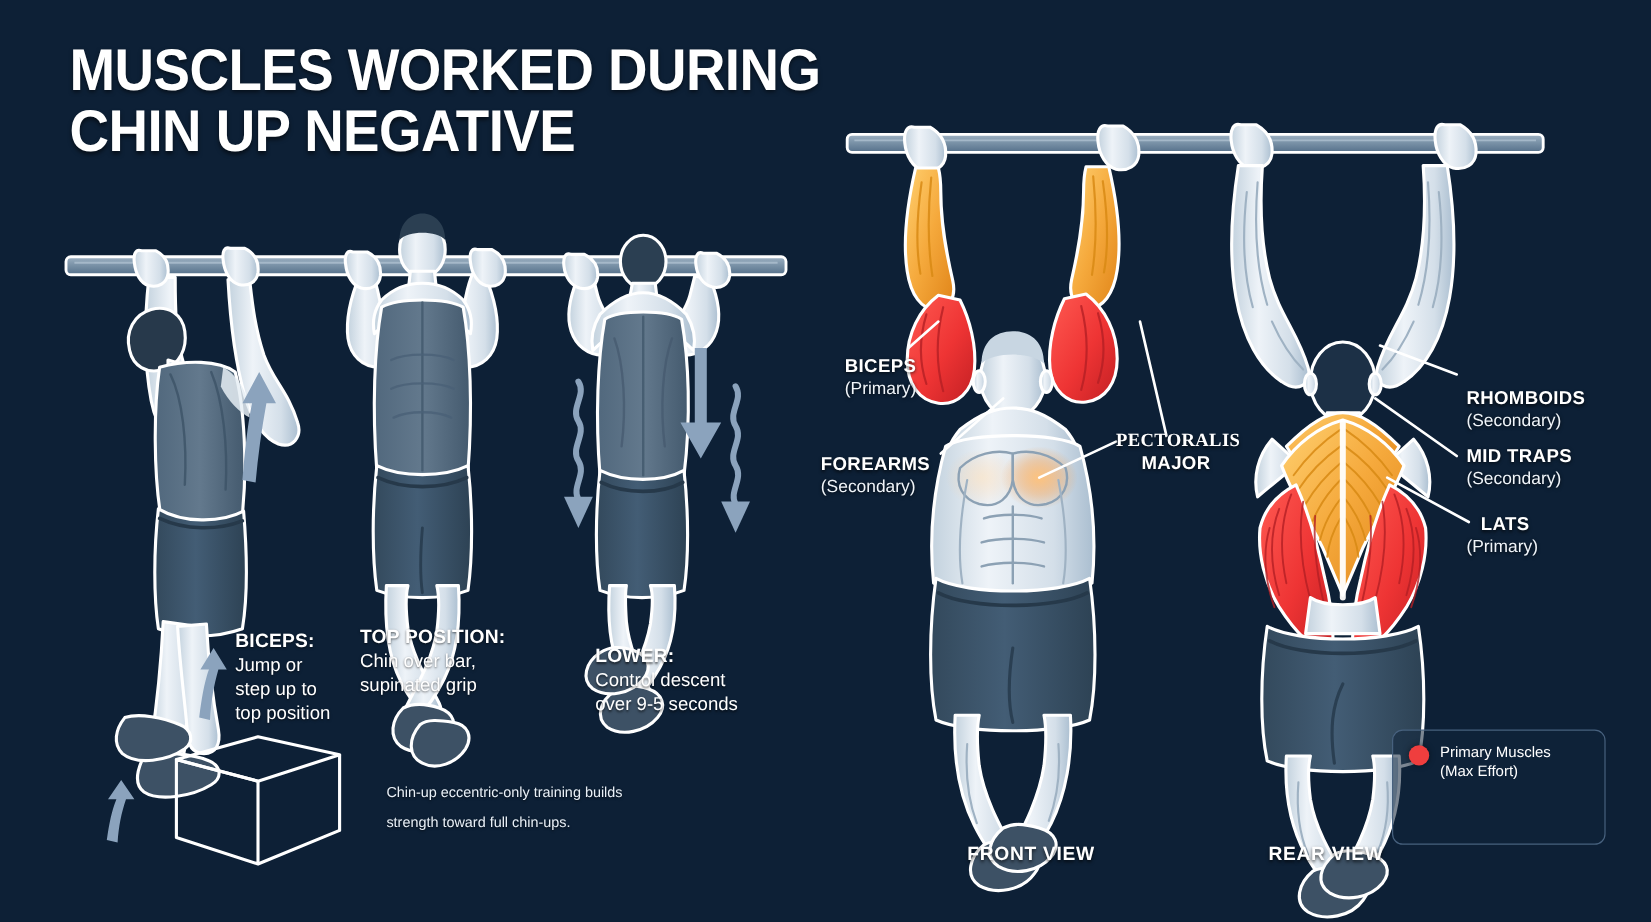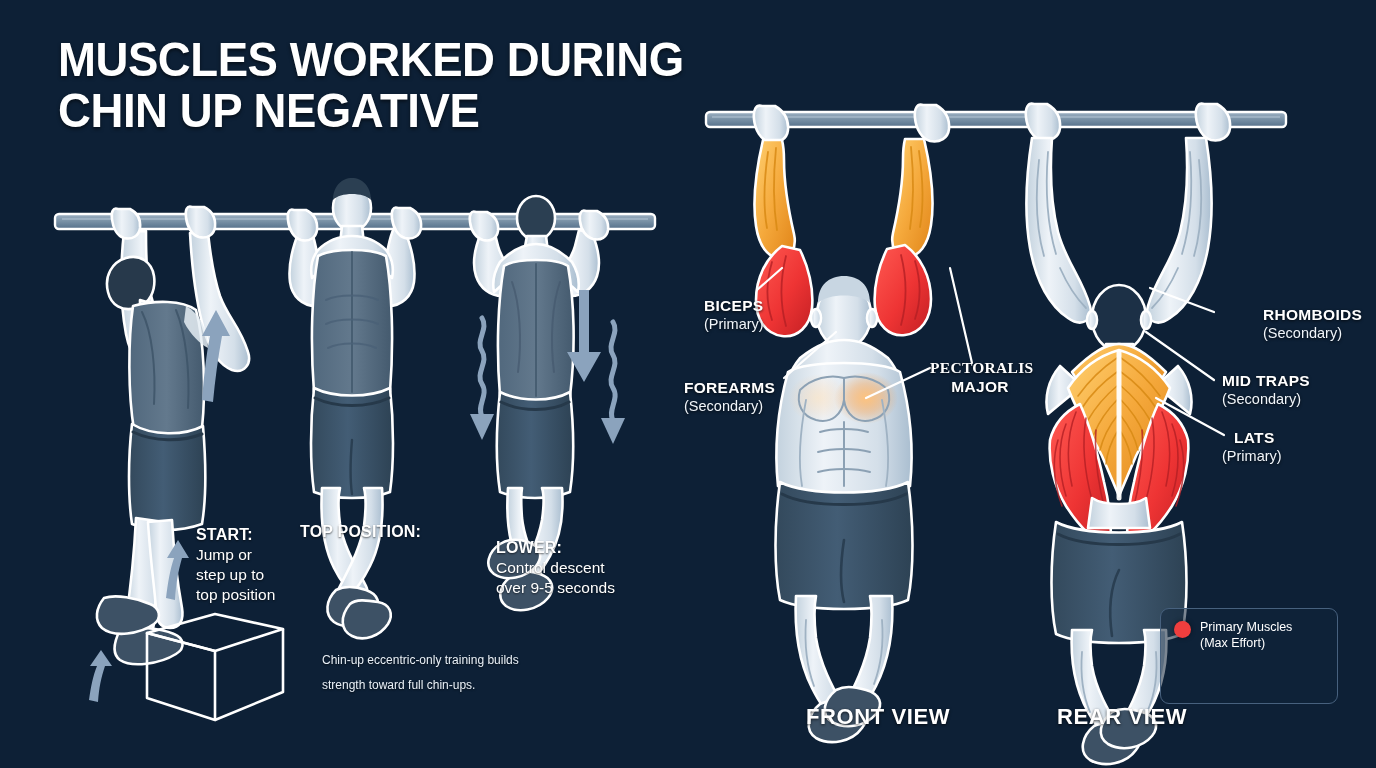--- a/index.html
+++ b/index.html
@@ -48,21 +48,21 @@
     font-size:15px; line-height:19px;
     text-shadow:0 1px 3px rgba(0,0,0,.75);
   }
   .mlabel .n { display:block; font-weight:bold; font-size:15.5px; letter-spacing:.3px; }
   .mlabel .s { display:block; font-size:14.5px; color:#f0f5fa; }
   .mlabel.center { text-align:center; }
 
   .viewlabel {
     position:absolute;
     color:#ffffff; font-weight:bold;
-    font-size:22px; letter-spacing:.6px;
+    font-size:16px; letter-spacing:.6px;
     text-shadow:0 1px 3px rgba(0,0,0,.7);
   }
 
   .legend {
     position:absolute; left:1160px; top:608px;
     width:178px; height:96px;
     border:1.4px solid #47617e;
     border-radius:9px;
     background:rgba(16,36,58,.55);
     padding:11px 12px 0 13px;
@@ -499,27 +499,29 @@
       <path d="M1214 380 L1146 332"></path>
 
       <path d="M1224 435 L1156 398"></path>
     </g>
   </svg>
 
   <h1 class="title">MUSCLES WORKED DURING
 CHIN UP NEGATIVE</h1>
 
   <div class="step-label" style="left:196px; top:525px;">
-    <span class="hd">START:</span>
+    <span class="hd">BICEPS:</span>
     <span class="bd">Jump or
 step up to
 top position</span>
   </div>
   <div class="step-label" style="left:300px; top:522px;">
     <span class="hd">TOP POSITION:</span>
+    <span class="bd">Chin over bar,
+supinated grip</span>
   </div>
   <div class="step-label" style="left:496px; top:538px;">
     <span class="hd">LOWER:</span>
     <span class="bd">Control descent
 over 9-5 seconds</span>
   </div>
 
   <div class="caption">Chin-up eccentric-only training builds
 strength toward full chin-ups.</div>
 
@@ -529,21 +531,21 @@
   </div>
   <div class="mlabel" style="left:684px; top:378px;">
     <span class="n">FOREARMS</span>
     <span class="s">(Secondary)</span>
   </div>
   <div class="mlabel center" style="left:930px; top:358px; width:100px;">
     <span class="n" style="text-align:left;font-family:Liberation Serif, serif;">PECTORALIS</span>
     <span class="n" style="text-align:center;">MAJOR</span>
   </div>
 
-  <div class="mlabel" style="left:1222px; top:305px;margin-left:41px;">
+  <div class="mlabel" style="left:1222px; top:323px;">
     <span class="n">RHOMBOIDS</span>
     <span class="s">(Secondary)</span>
   </div>
   <div class="mlabel" style="left:1222px; top:371px;">
     <span class="n">MID TRAPS</span>
     <span class="s">(Secondary)</span>
   </div>
   <div class="mlabel" style="left:1222px; top:428px;">
     <span class="n" style="padding-left:12px;">LATS</span>
     <span class="s">(Primary)</span>

